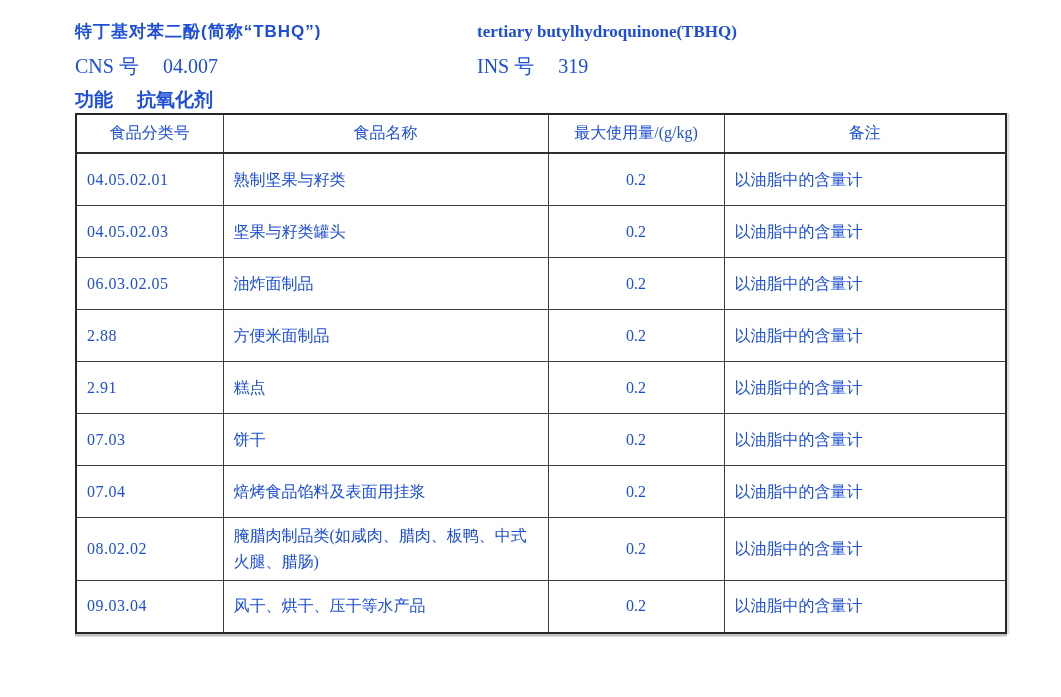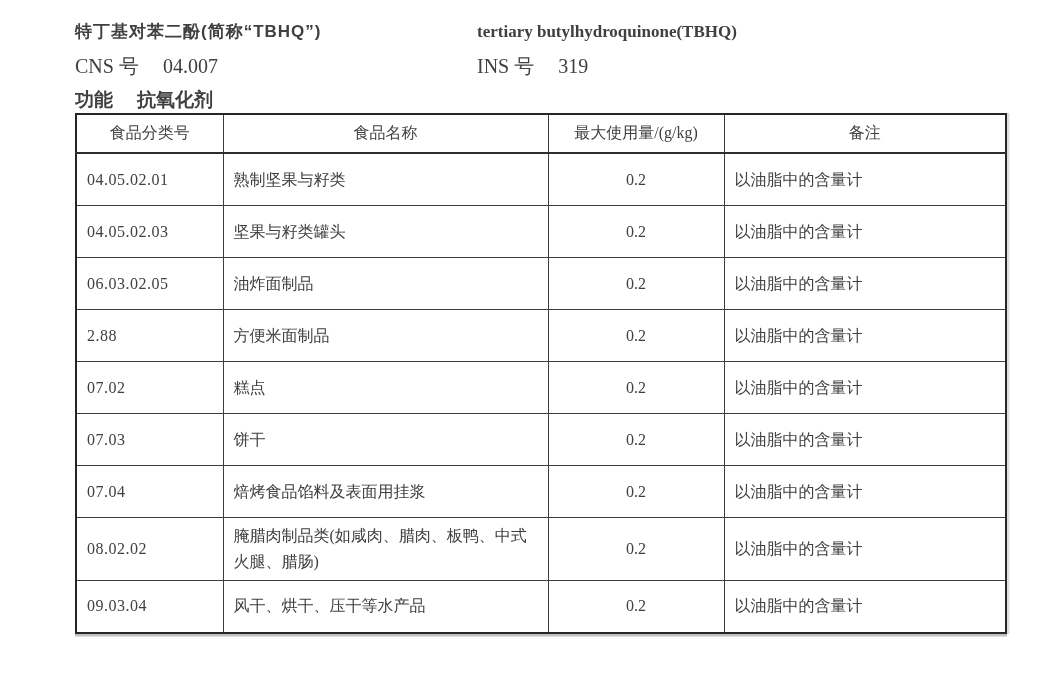--- a/index.html
+++ b/index.html
@@ -5,21 +5,21 @@
   html, body {
     margin: 0;
     padding: 0;
     background: #ffffff;
   }
   .page {
     position: relative;
     width: 1061px;
     height: 697px;
     background: #ffffff;
-    color: #404040;
+    color: #1d4ed8;
     font-family: "Liberation Serif", "DejaVu Serif", serif;
     overflow: hidden;
   }
   .content {
     position: absolute;
     left: 75px;
     top: 20px;
     width: 930px;
   }
   .hdr-row {
@@ -140,21 +140,21 @@
             <td class="c2">0.2</td>
             <td class="c3">以油脂中的含量计</td>
           </tr>
           <tr>
             <td class="c0">2.88</td>
             <td class="c1">方便米面制品</td>
             <td class="c2">0.2</td>
             <td class="c3">以油脂中的含量计</td>
           </tr>
           <tr>
-            <td class="c0">07.02</td>
+            <td class="c0">2.91</td>
             <td class="c1">糕点</td>
             <td class="c2">0.2</td>
             <td class="c3">以油脂中的含量计</td>
           </tr>
           <tr>
             <td class="c0">07.03</td>
             <td class="c1">饼干</td>
             <td class="c2">0.2</td>
             <td class="c3">以油脂中的含量计</td>
           </tr>

